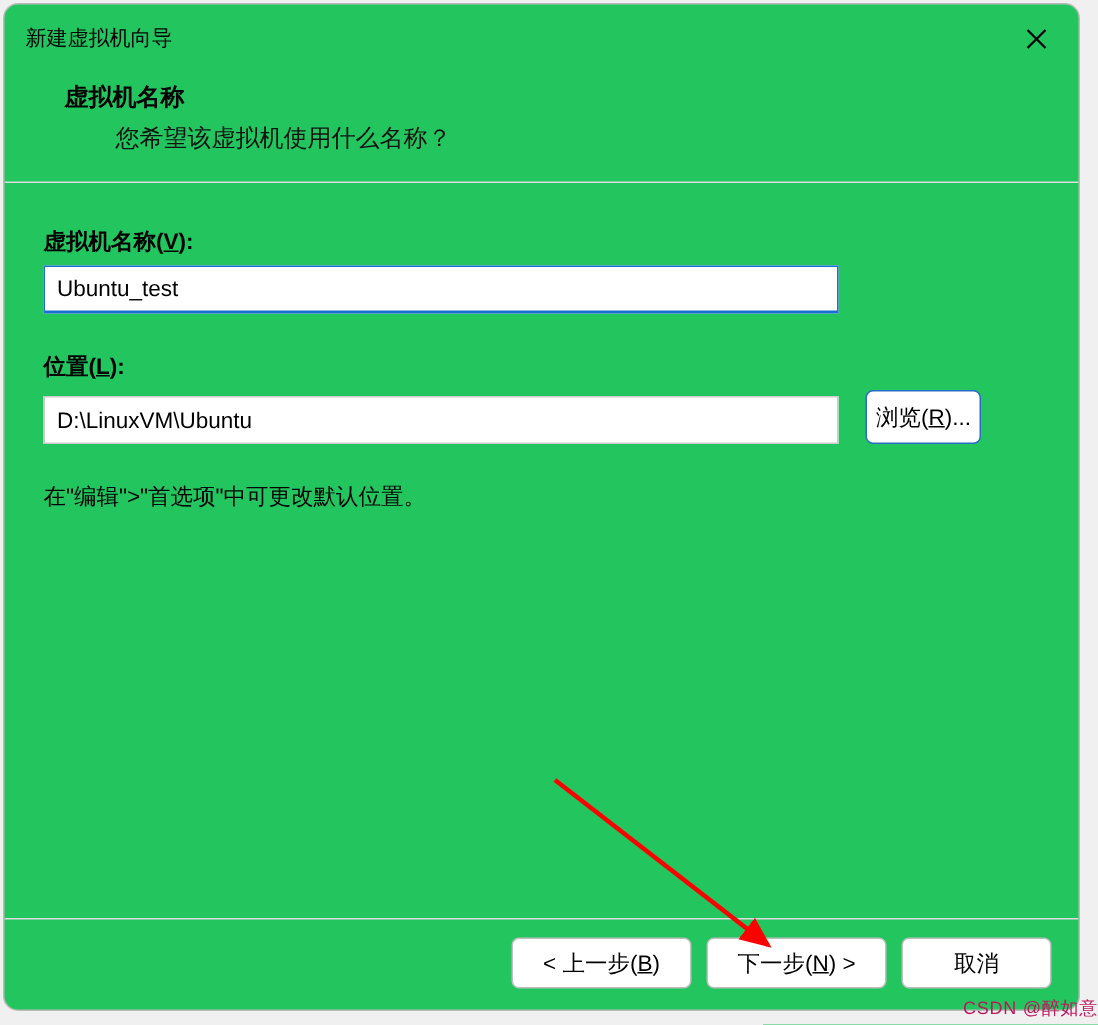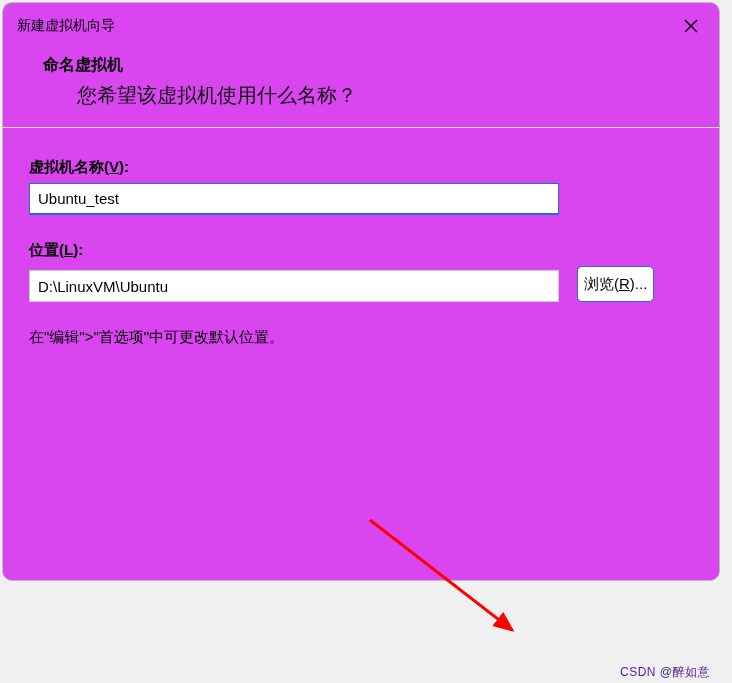--- a/index.html
+++ b/index.html
@@ -13,22 +13,22 @@
       background: #f0f0f0;
       width: 732px;
       height: 683px;
       position: relative;
     }
     .dialog {
       position: absolute;
       left: 2px;
       top: 2px;
       width: 718px;
-      height: 579px;
-      background: #d946ef;
+      height: 672px;
+      background: #22c55e;
       border: 1px solid #bbb;
       border-radius: 10px;
       display: flex;
       flex-direction: column;
       overflow: hidden;
     }
     .titlebar {
       display: flex;
       align-items: center;
       justify-content: space-between;
@@ -47,21 +47,21 @@
     .close-btn svg { width: 16px; height: 16px; stroke: #000; stroke-width: 1.5; }
     .header-section {
       padding: 12px 14px 18px 40px;
     }
     .header-heading {
       font-size: 16px;
       font-weight: bold;
       color: #000;
     }
     .header-subtext {
-      font-size: 20px;
+      font-size: 16px;
       color: #111;
       margin-top: 6px;
       margin-left: 34px;
     }
     .divider {
       border: none;
       border-top: 1px solid #ddd;
       margin: 0;
     }
     .content {
@@ -134,44 +134,44 @@
     .footer button .hotkey { text-decoration: underline; }
     .footer .cancel-btn { min-width: 100px; }
     .arrow-overlay {
       position: absolute;
       pointer-events: none;
       left: 0; top: 0;
       width: 732px; height: 683px;
     }
     .watermark {
       position: absolute;
-      right: 22px;
+      right: 0;
       bottom: 2px;
       font-size: 12px;
-      color: #4c1d95;
+      color: #be185d;
       letter-spacing: 0.5px;
     }
   </style>
 </head>
 <body>
 
 <div class="dialog">
 
   <div class="titlebar">
     <span>新建虚拟机向导</span>
     <div class="close-btn">
       <svg viewBox="0 0 16 16">
         <line x1="2" y1="2" x2="14" y2="14"></line>
         <line x1="14" y1="2" x2="2" y2="14"></line>
       </svg>
     </div>
   </div>
 
   <div class="header-section">
-    <div class="header-heading">命名虚拟机</div>
+    <div class="header-heading">虚拟机名称</div>
     <div class="header-subtext">您希望该虚拟机使用什么名称？</div>
   </div>
 
   <hr class="divider">
 
   <div class="content">
 
     <div class="field-group">
       <div class="field-label">
         <span>虚拟机名称(</span><span class="hotkey">V</span><span>):</span>
@@ -188,20 +188,29 @@
         <button class="browse-btn">
           <span>浏览(</span><span class="hotkey">R</span><span>)...</span>
         </button>
       </div>
     </div>
 
     <div class="hint-text">在"编辑"&gt;"首选项"中可更改默认位置。</div>
 
   </div>
 
+  <div class="footer">
+    <button>
+      <span>&lt; 上一步(</span><span class="hotkey">B</span><span>)</span>
+    </button>
+    <button>
+      <span>下一步(</span><span class="hotkey">N</span><span>) &gt;</span>
+    </button>
+    <button class="cancel-btn">取消</button>
+  </div>
 
 </div>
 
 <svg class="arrow-overlay">
   <defs>
     <marker id="arrowhead" markerWidth="8" markerHeight="8" refX="6" refY="3" orient="auto">
       <polygon points="0 0, 7 3, 0 6" fill="#ff0000"></polygon>
     </marker>
   </defs>
   <line x1="370" y1="520" x2="512" y2="630" stroke="#ff0000" stroke-width="3" marker-end="url(#arrowhead)"></line>

